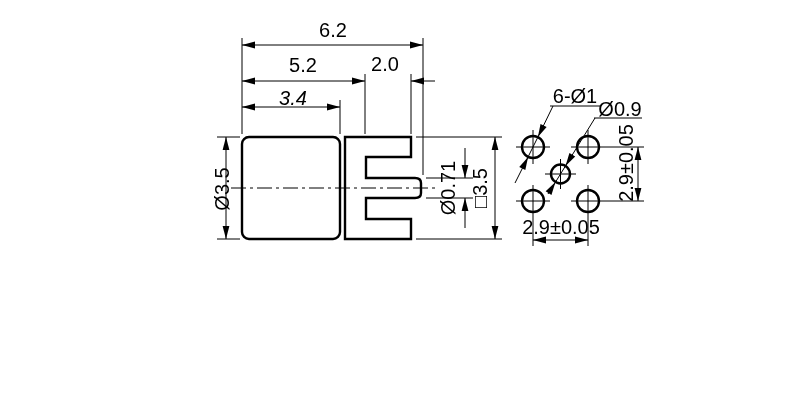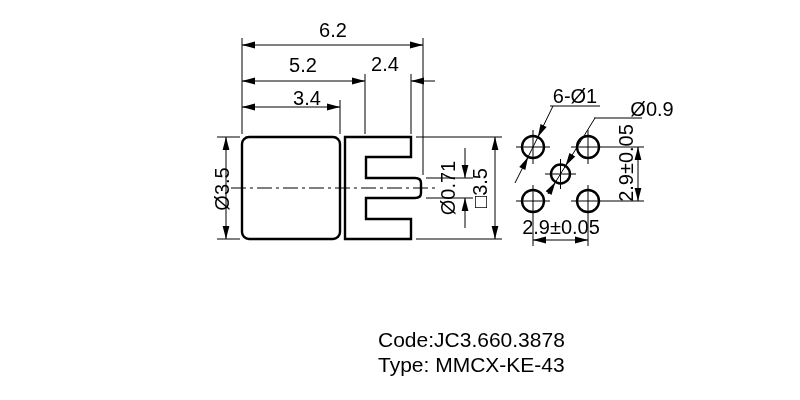--- a/index.html
+++ b/index.html
@@ -116,30 +116,26 @@
       <path d="M541.5 165.9 L531.5 182.1"></path>
       <path d="M524 194 L531.5 182.1" marker-end="url(#arr)"></path>
 
       <path d="M614 147 V201" marker-start="url(#arr)" marker-end="url(#arr)"></path>
       <path d="M509 240 H564" marker-start="url(#arr)" marker-end="url(#arr)"></path>
     </g>
   </svg>
 
   <div class="lbl" style="left:309px;top:30px;">6.2</div>
   <div class="lbl" style="left:279px;top:65px;">5.2</div>
-  <div class="lbl" style="left:361px;top:64px;">2.4</div>
-  <div class="lbl" style="left:283px;top:98px;">3.4</div>
+  <div class="lbl" style="left:361px;top:64px;">2.0</div>
+  <div class="lbl" style="left:269px;top:98px;font-style:italic;">3.4</div>
 
   <div class="vlbl" style="left:198px;top:189px;">Ø3.5</div>
   <div class="vlbl" style="left:424px;top:188px;">Ø0.71</div>
   <div class="vlbl" style="left:456px;top:188px;">□3.5</div>
 
   <div class="lbl" style="left:551px;top:96px;">6-Ø1</div>
-  <div class="lbl" style="left:628px;top:109px;">Ø0.9</div>
+  <div class="lbl" style="left:596px;top:109px;">Ø0.9</div>
   <div class="lbl" style="left:537px;top:227px;">2.9±0.05</div>
   <div class="vlbl" style="left:602px;top:163px;">2.9±0.05</div>
 
-  <div class="titleblock">
-    <div>Code:JC3.660.3878</div>
-    <div>Type: MMCX-KE-43</div>
-  </div>
 
 </div>
 
 </body></html>

